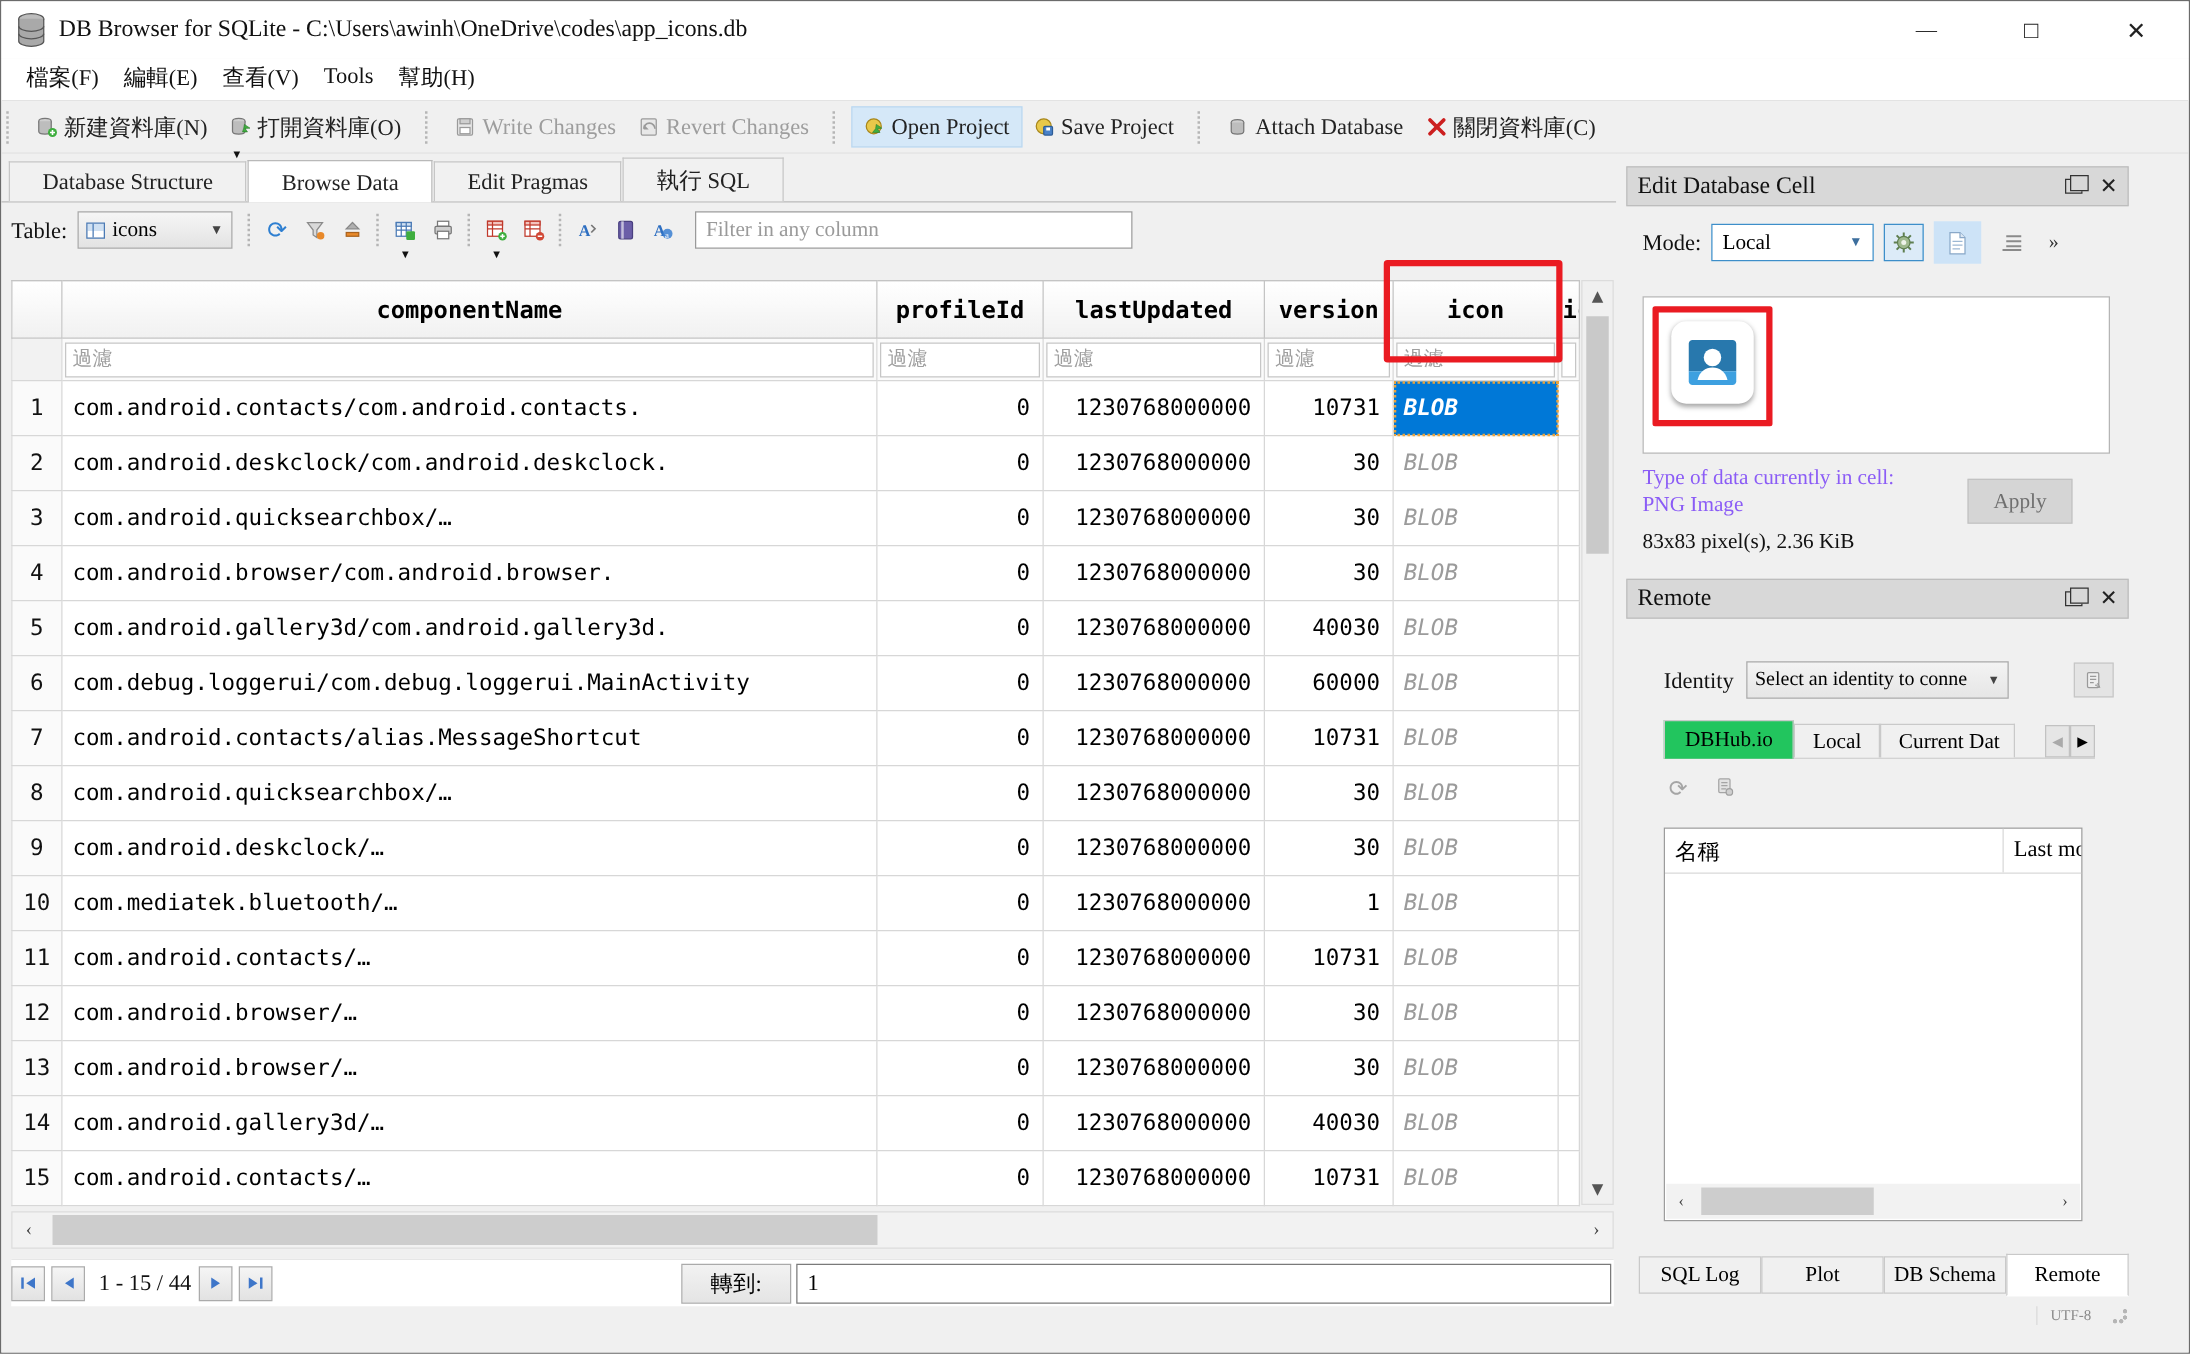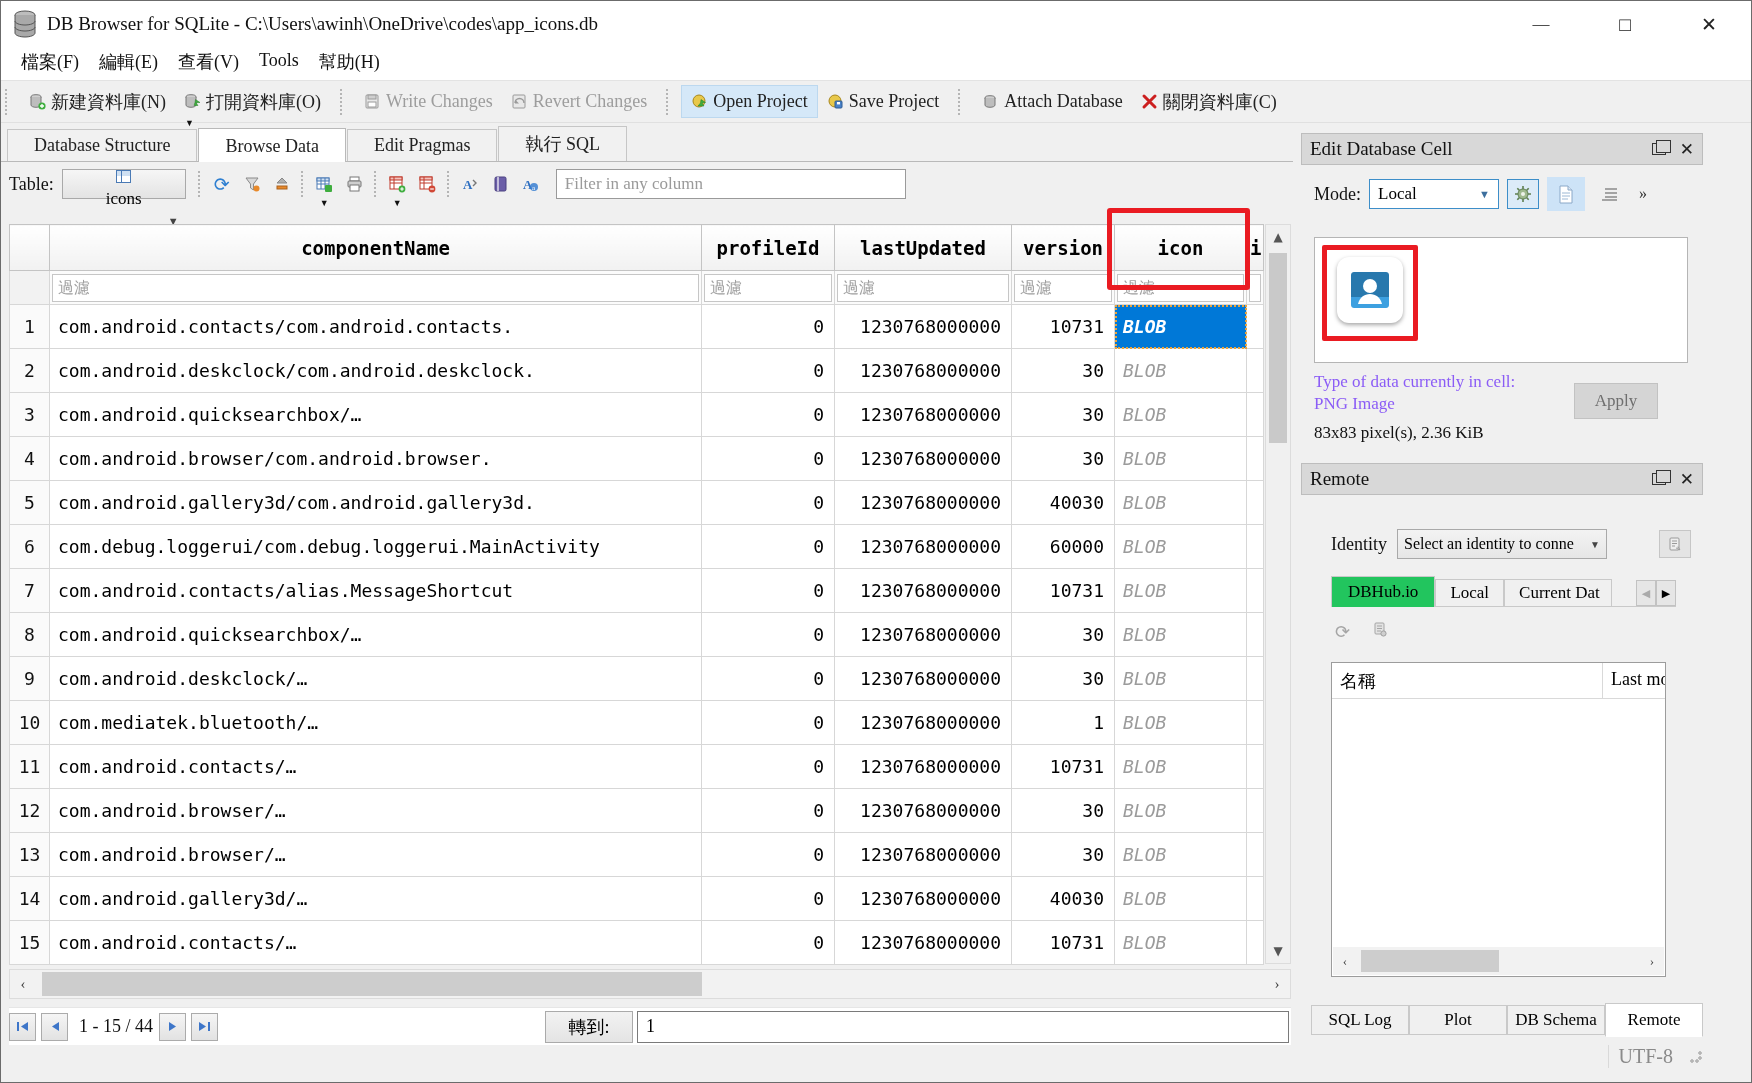--- a/index.html
+++ b/index.html
@@ -29,21 +29,21 @@
   
   .content{display:flex;height:961px;}
   .left-col{width:1292px;flex:none;display:flex;flex-direction:column;background:#f0f0f0;}
   .tabbar{height:39px;display:flex;align-items:flex-end;border-bottom:1px solid #b9b9b9;padding-left:6px;}
   .tab{font-size:18px;padding:5px 26px;background:#f1f1f1;border:1px solid #c6c6c6;border-bottom:none;color:#222;margin-right:1px;}
   .tab.active{background:#fff;position:relative;top:1px;padding-top:7px;border-color:#b9b9b9;}
 
   
   .controls-row{height:40px;display:flex;align-items:center;margin:2px 0 0 8px;}
   .lbl{font-size:18px;color:#111;}
-  .combo-table{width:124px;height:30px;background:linear-gradient(#f6f6f6,#e3e3e3);border:1px solid #a9a9a9;display:flex;align-items:center;gap:6px;padding:0 6px;margin-left:8px;font-size:17px;flex-direction:column;}
+  .combo-table{width:124px;height:30px;background:linear-gradient(#f6f6f6,#e3e3e3);border:1px solid #a9a9a9;display:flex;align-items:center;gap:6px;padding:0 6px;margin-left:8px;font-size:17px;}
   .combo-table .arrow{margin-left:auto;font-size:11px;color:#444;}
   .mini-grid{width:15px;height:13px;border:1px solid #4a7ab5;background:linear-gradient(#cfe0f2 50%,#fff 50%);position:relative;flex:none;}
   .mini-grid:before{content:"";position:absolute;left:4px;top:0;bottom:0;width:1px;background:#4a7ab5;}
   .tool-ico{width:30px;height:30px;display:flex;align-items:center;justify-content:center;position:relative;}
   .filter-input{width:350px;height:30px;border:1px solid #9a9a9a;background:#fff;font-size:17px;padding:0 8px;color:#222;font-family:"Liberation Serif",serif;margin-left:10px;}
   .filter-input::placeholder{color:#9a9a9a;}
   .menu-drop{position:absolute;bottom:-9px;left:10px;font-size:9px;color:#111;}
 
   
   .grid-area{position:relative;margin:20px 0 0 8px;width:1282px;}
@@ -122,21 +122,21 @@
   .rl-h.mod{flex:1;border-left:1px solid #d9d9d9;}
   .rl-hscroll{position:absolute;left:1px;right:1px;bottom:1px;height:28px;background:#f2f2f2;display:flex;align-items:center;}
   .rl-hscroll .arr{width:24px;text-align:center;font-size:13px;color:#444;}
   .rl-hscroll .thumb{width:138px;height:22px;background:#cdcdcd;margin-left:4px;}
   .rl-hscroll .arr.right{margin-left:auto;}
 
   .dock-tabbar{display:flex;margin:26px 0 0 10px;width:392px;align-items:center;}
   .dtab{flex:1;text-align:center;font-size:17px;padding:4px 0;background:#f0f0f0;border:1px solid #c9c9c9;white-space:nowrap;}
   .dtab.active{background:#fff;border-bottom-color:#fff;padding:6px 0;}
   .statusline{margin-top:8px;width:402px;display:flex;justify-content:flex-end;align-items:center;}
-  .enc{font-size:20px;color:#8a8a8a;padding:0 10px;border-left:1px solid #d9d9d9;}
+  .enc{font-size:12px;color:#8a8a8a;padding:0 10px;border-left:1px solid #d9d9d9;}
   .grip{width:14px;height:14px;margin-left:6px;background:
     radial-gradient(circle at 3px 11px,#b5b5b5 1.5px,transparent 2px),
     radial-gradient(circle at 8px 11px,#b5b5b5 1.5px,transparent 2px),
     radial-gradient(circle at 11px 8px,#b5b5b5 1.5px,transparent 2px),
     radial-gradient(circle at 11px 3px,#b5b5b5 1.5px,transparent 2px);}
 </style>
 </head>
 <body>
 
 <div class="titlebar">

